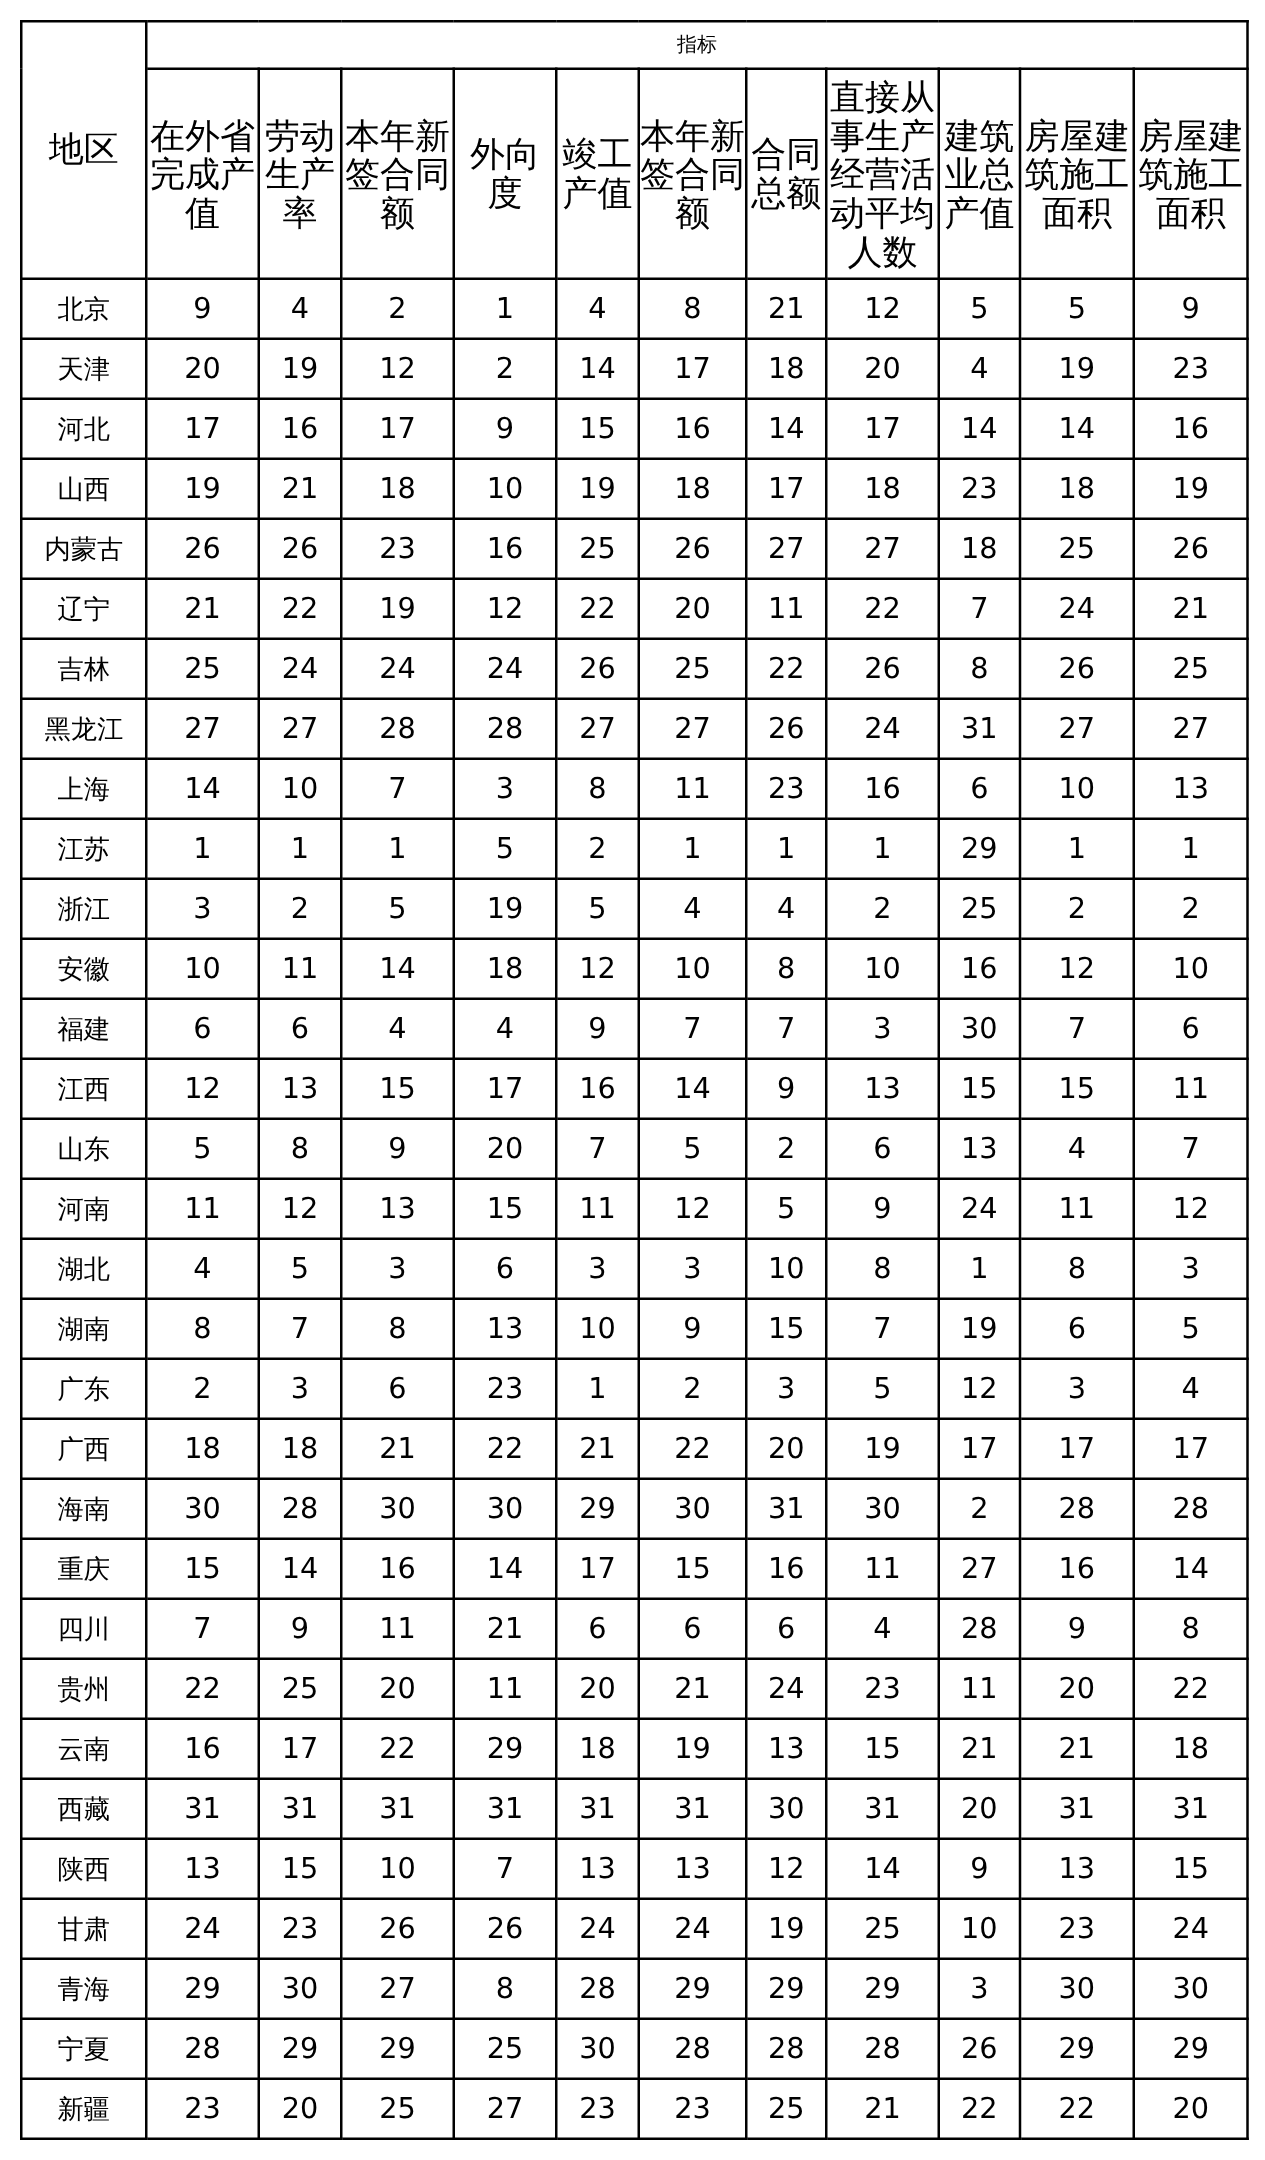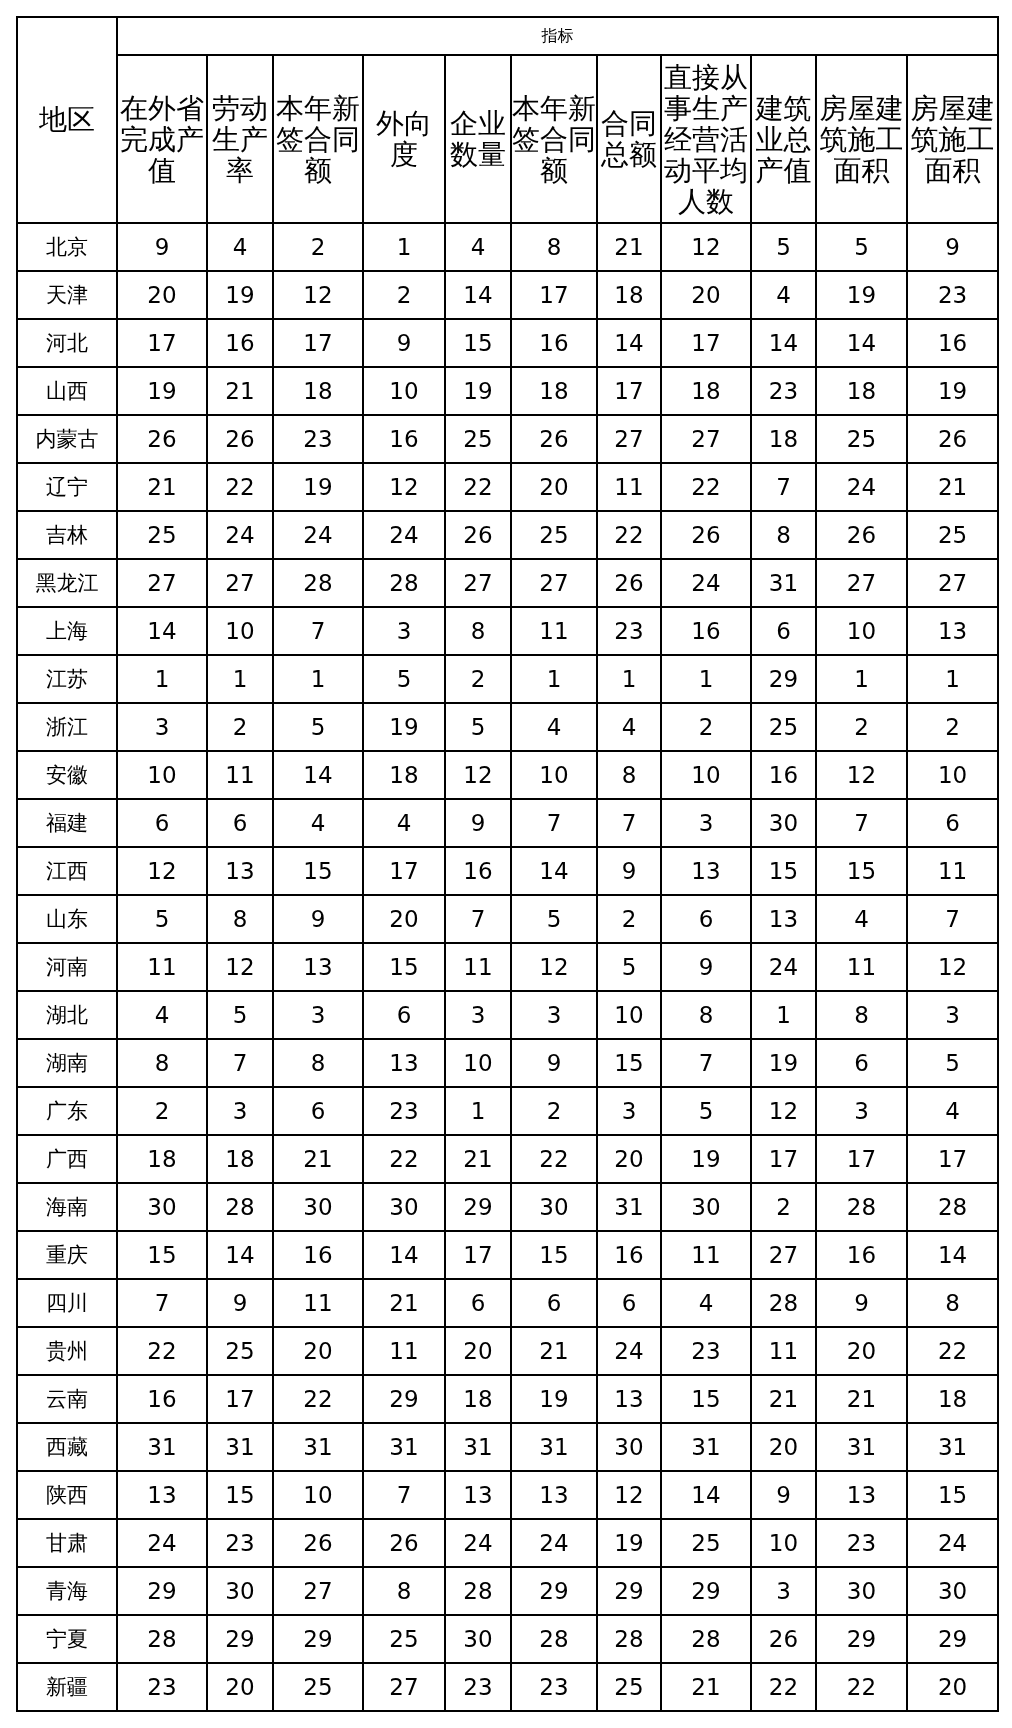--- a/index.html
+++ b/index.html
@@ -40,21 +40,21 @@
   <thead>
     <tr>
       <th class="region-head" rowspan="2">地区</th>
       <th class="group-head" colspan="11">指标</th>
     </tr>
     <tr id="col-head-row">
         <th class="col-head">在外省完成产值</th>
         <th class="col-head">劳动生产率</th>
         <th class="col-head">本年新签合同额</th>
         <th class="col-head">外向度</th>
-        <th class="col-head">企业数量</th>
+        <th class="col-head">竣工产值</th>
         <th class="col-head">本年新签合同额</th>
         <th class="col-head">合同总额</th>
         <th class="col-head">直接从事生产经营活动平均人数</th>
         <th class="col-head">建筑业总产值</th>
         <th class="col-head">房屋建筑施工面积</th>
         <th class="col-head">房屋建筑施工面积</th>
       </tr>
   </thead>
   <tbody id="tbody">
       <tr>

